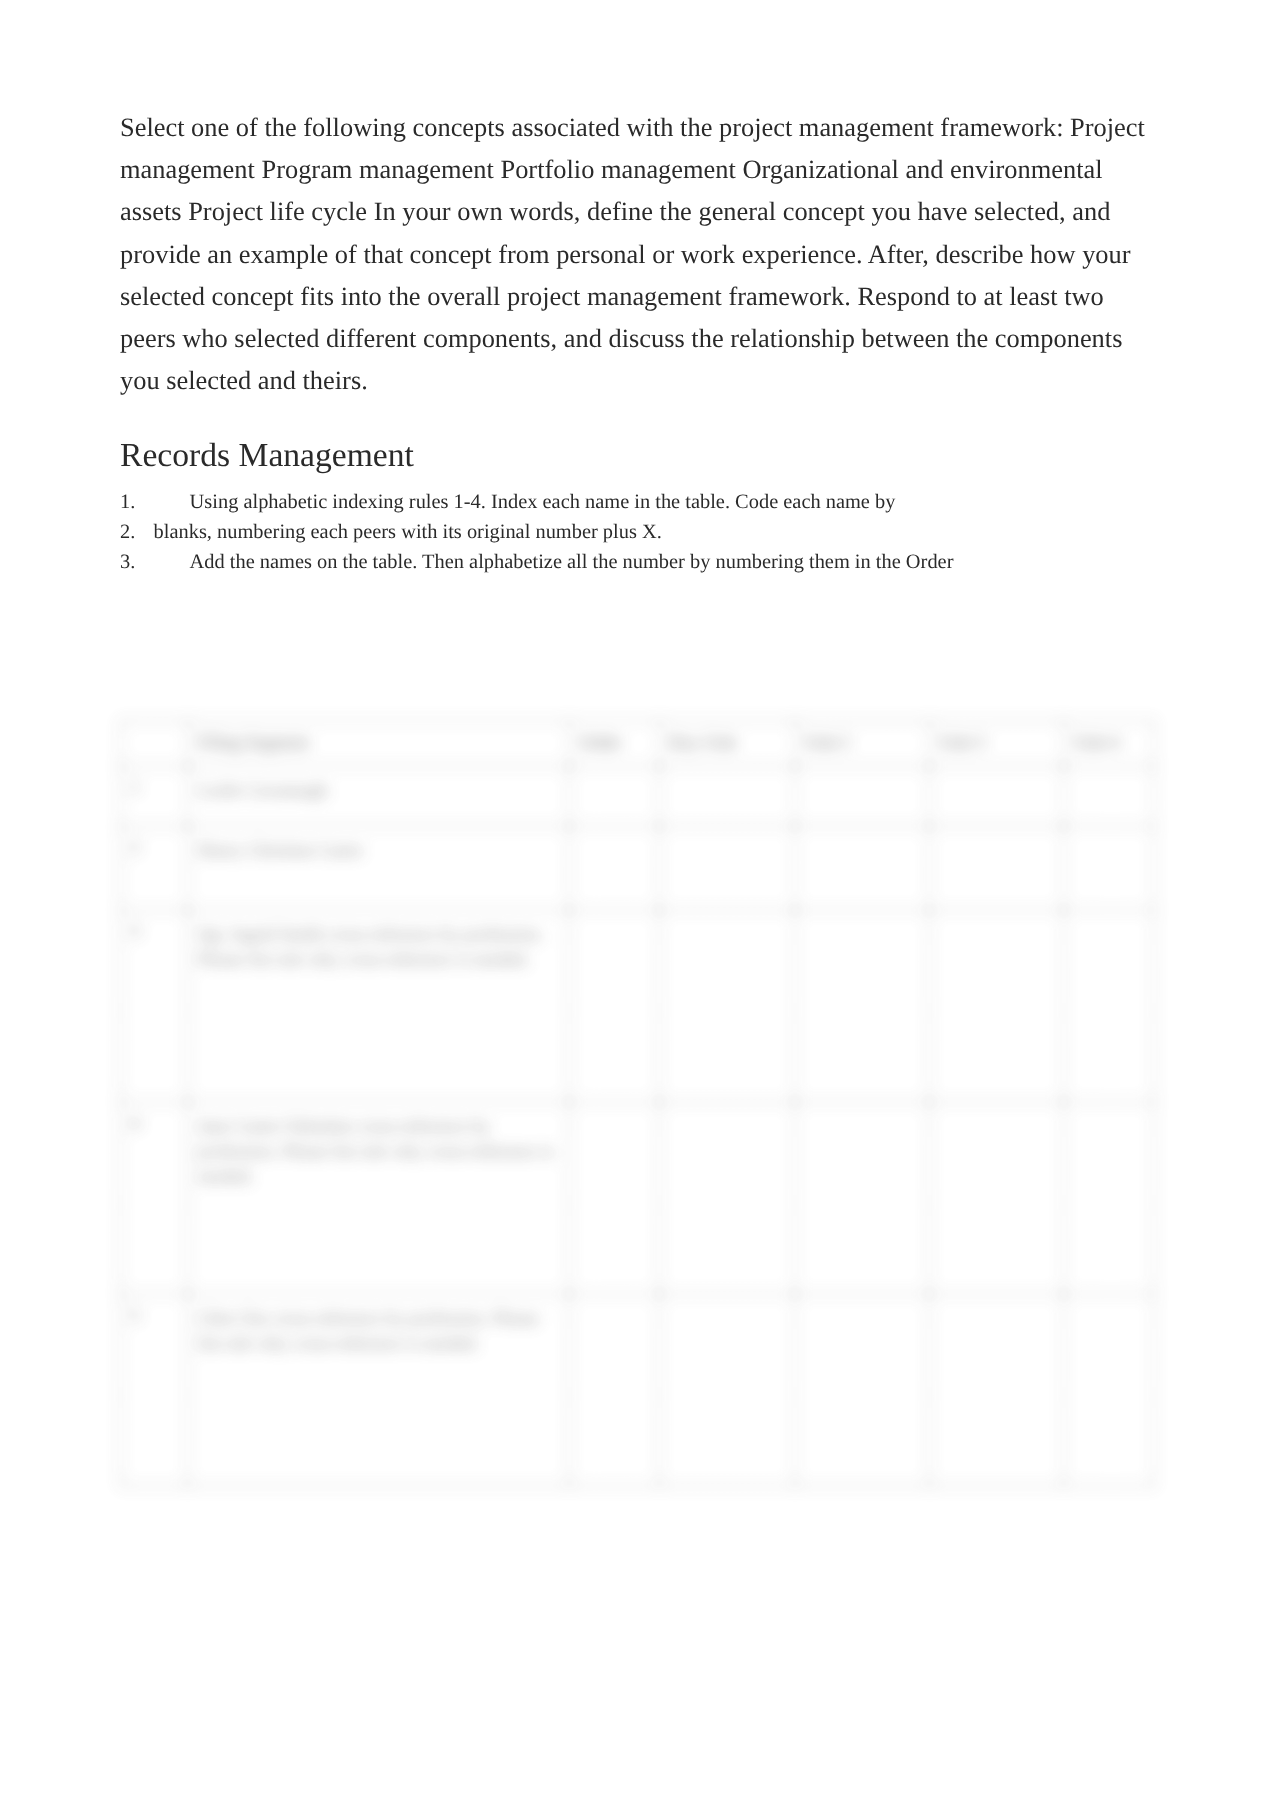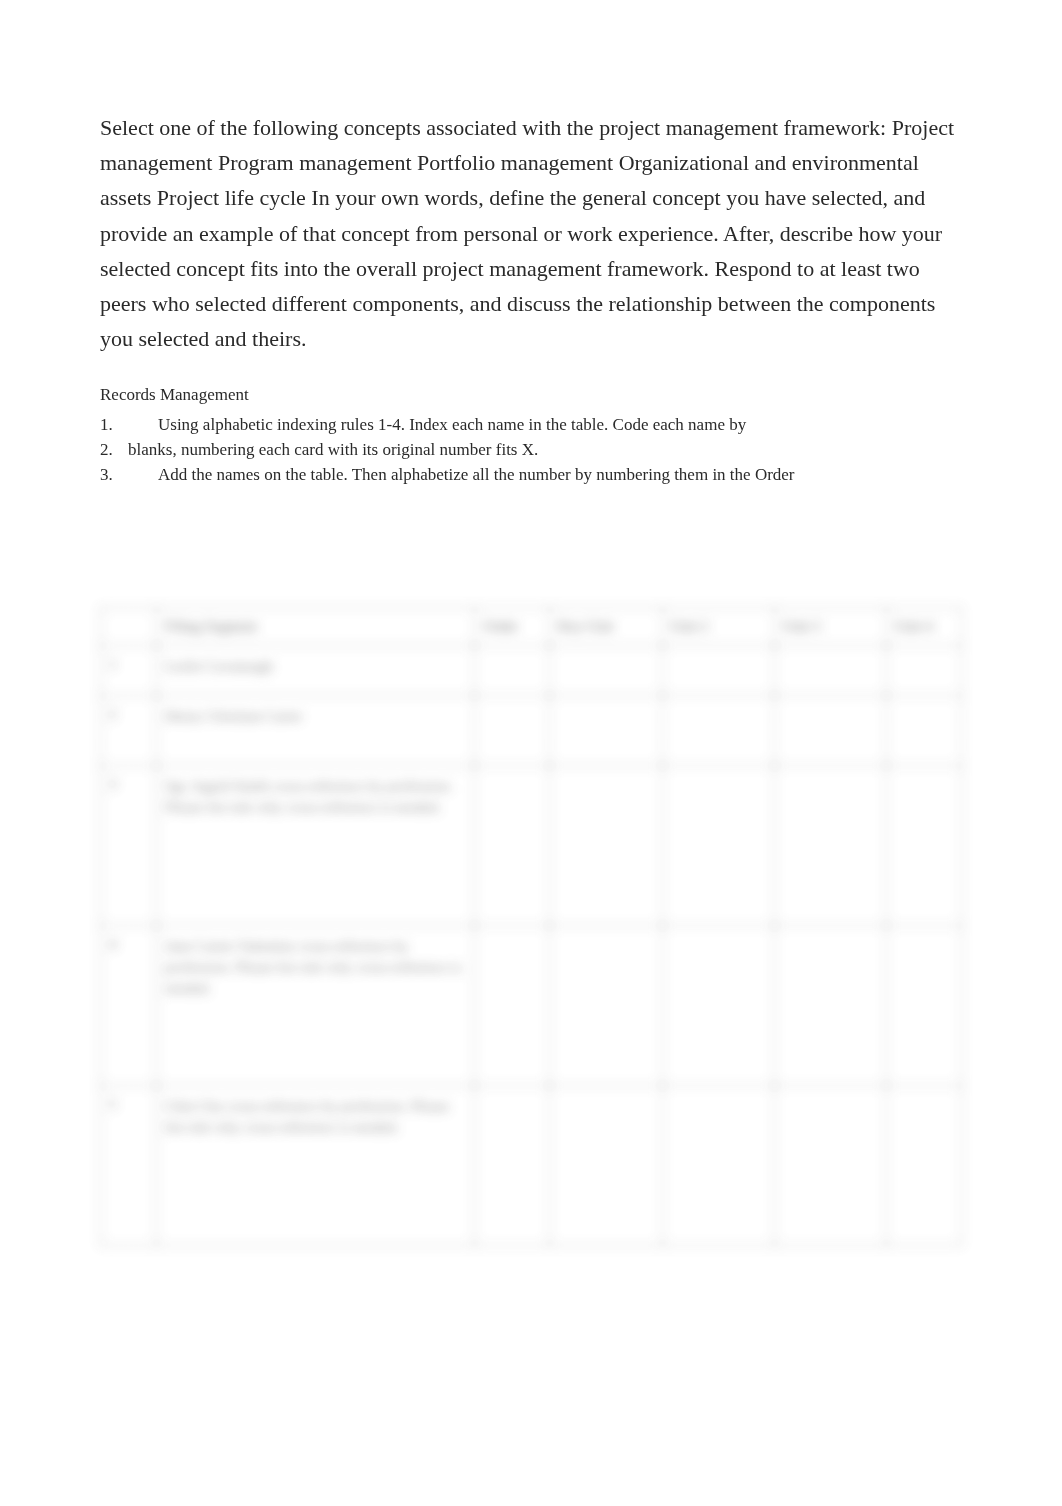--- a/index.html
+++ b/index.html
@@ -10,30 +10,30 @@
     body {
       width: 1062px;
       height: 1506px;
       background: #ffffff;
       font-family: Georgia, 'Times New Roman', serif;
       color: #1a1a1a;
       padding: 0;
       position: relative;
     }
     .page {
-      padding: 110px 100px 40px 100px;
+      padding: 88px 100px 40px 100px;
     }
     .main-text {
       font-size: 22px;
       line-height: 1.6;
       color: #2a2a2a;
       margin-bottom: 28px;
     }
     .subheading {
-      font-size: 17px;
+      font-size: 28px;
       line-height: 1.3;
       color: #2a2a2a;
       margin-bottom: 8px;
     }
     .list-container {
       font-size: 17px;
       line-height: 1.35;
       color: #2a2a2a;
       padding-left: 0;
     }
@@ -112,21 +112,21 @@
   <div class="list-container">
     <div class="list-item">
       <div class="list-number">1.</div>
       <div class="list-text">
         <span class="list-text-line1">Using alphabetic indexing rules 1-4. Index each name in the table. Code each name by</span>
       </div>
     </div>
     <div class="list-item">
       <div class="list-number">2.</div>
       <div class="list-text">
-        <span class="list-text-line2">blanks, numbering each card with its original number fits X.</span>
+        <span class="list-text-line2">blanks, numbering each peers with its original number plus X.</span>
       </div>
     </div>
     <div class="list-item">
       <div class="list-number">3.</div>
       <div class="list-text">
         <span class="list-text-line1">Add the names on the table. Then alphabetize all the number by numbering them in the Order</span>
         <span class="list-text-line2"></span>
       </div>
     </div>
   </div>

